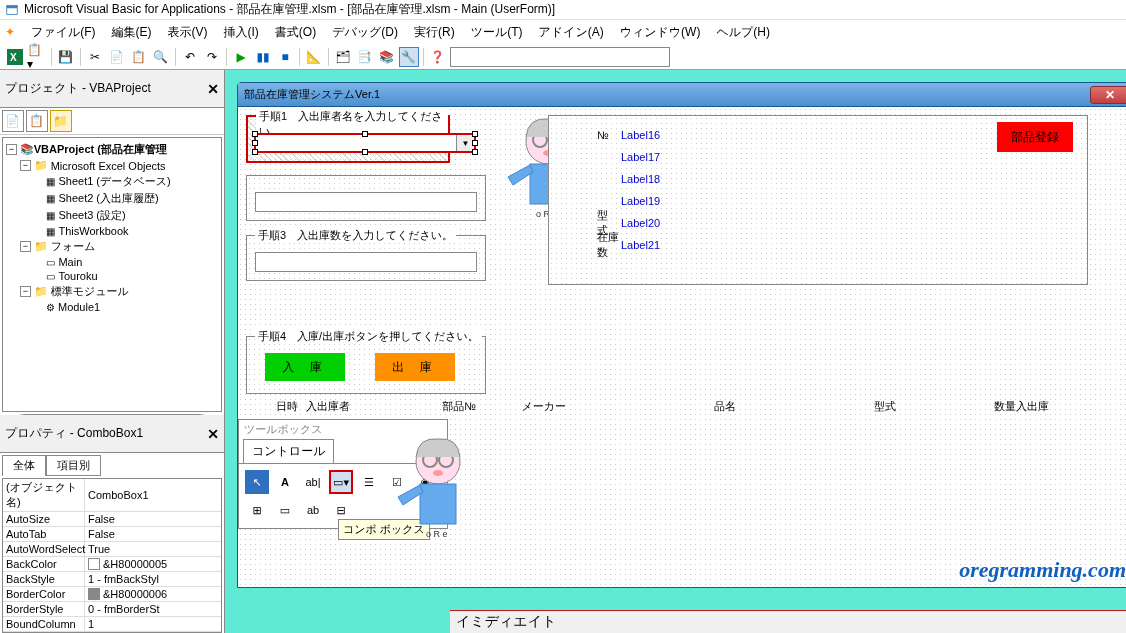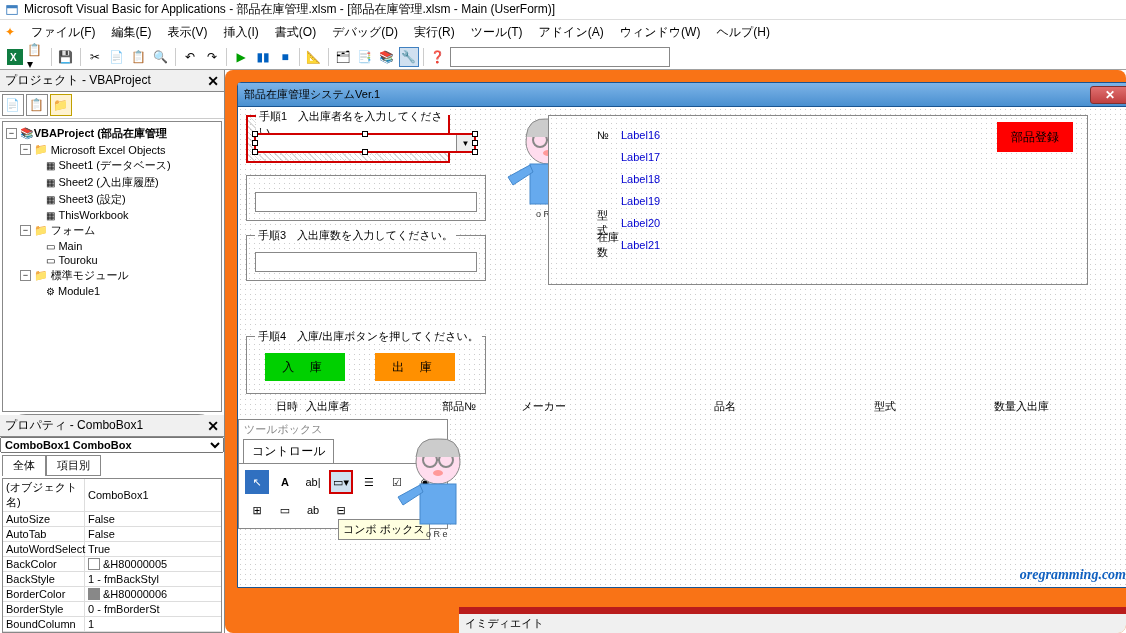--- a/index.html
+++ b/index.html
@@ -9,42 +9,42 @@
 .titlebar .icon svg { width: 14px; height: 14px; }
 .menubar { height: 24px; background: #fff; display: flex; align-items: center; padding: 2px 5px; }
 .menubar .sparkle { margin-right: 8px; color: #ff8c00; }
 .menubar .menu-item { padding: 2px 8px; cursor: pointer; }
 .toolbar { height: 26px; background: #fff; display: flex; align-items: center; padding: 2px 5px; border-bottom: 1px solid #a0a0a0; gap: 2px; }
 .toolbar .tb-btn { width: 20px; height: 20px; display: flex; align-items: center; justify-content: center; cursor: pointer; }
 .toolbar .sep { width: 1px; height: 18px; background: #ccc; margin: 0 2px; }
 .toolbar .dropdown { width: 220px; height: 20px; border: 1px solid #888; }
 .main { display: flex; height: calc(100% - 70px); }
 .left-col { width: 225px; display: flex; flex-direction: column; border-right: 1px solid #888; }
-.panel-header { background: #f0f0f0; padding: 2px 5px; display: flex; justify-content: space-between; align-items: center; border-bottom: 1px solid #888; }
+.panel-header { background: #f0f0f0; padding: 10px 5px; display: flex; justify-content: space-between; align-items: center; border-bottom: 1px solid #888; }
 .panel-header .close-x { font-weight: bold; cursor: pointer; font-size: 14px; }
 .proj-toolbar { padding: 2px; display: flex; gap: 2px; border-bottom: 1px solid #ccc; }
 .proj-toolbar .pt-btn { width: 22px; height: 22px; border: 1px solid #888; background: #fff; display: flex; align-items: center; justify-content: center; }
 .proj-toolbar .pt-btn.active { background: #fff3d0; border: 1px solid #c0a000; }
 .tree { flex: 1; overflow: auto; padding: 3px; background: #fff; border: 1px solid #888; margin: 2px; font-size: 11px; }
 .tree-node { display: flex; align-items: center; padding: 1px 0; white-space: nowrap; }
 .tree-indent { display: inline-block; }
 .tree .folder-icon { color: #d0a020; margin-right: 3px; }
 .tree .doc-icon { margin-right: 3px; font-size: 10px; }
 .tree .expander { width: 11px; height: 11px; border: 1px solid #888; display: inline-flex; align-items: center; justify-content: center; font-size: 9px; margin-right: 3px; cursor: pointer; line-height: 1; }
 .prop-panel { border-top: 1px solid #888; display: flex; flex-direction: column; border-radius: 26px; }
 .prop-select { width: 100%; font-size: 11px; font-weight: bold; }
 .prop-tabs { display: flex; padding: 2px; }
 .prop-tab { padding: 2px 10px; border: 1px solid #888; background: #fff; font-size: 11px; cursor: pointer; }
 .prop-tab.active { border-bottom: none; }
 .prop-grid { border: 1px solid #888; margin: 0 2px; font-size: 11px; }
 .prop-row { display: flex; border-bottom: 1px solid #ddd; }
 .prop-name { width: 82px; padding: 1px 3px; border-right: 1px solid #ddd; }
 .prop-val { flex: 1; padding: 1px 3px; display: flex; align-items: center; gap: 3px; }
 .color-swatch { width: 12px; height: 12px; border: 1px solid #888; display: inline-block; }
-.right-area { flex: 1; background: #f97316; position: relative; overflow: hidden; border-radius: 8px; }
+.right-area { flex: 1; background: #5eead4; position: relative; overflow: hidden; }
 .mdi-window { position: absolute; left: 12px; top: 12px; width: 900px; background: #fff; border: 1px solid #1a5490; border-radius: 4px 4px 0 0; }
 .mdi-title { height: 24px; background: linear-gradient(#7db4e8, #4a90d0); display: flex; align-items: center; padding: 0 6px; color: #000; border-bottom: 1px solid #1a5490; }
 .mdi-title .ttl { flex: 1; font-size: 11px; }
 .mdi-title .win-close { width: 40px; height: 18px; background: linear-gradient(#e07070, #c04040); border: 1px solid #803030; border-radius: 3px; display: flex; align-items: center; justify-content: center; color: #fff; font-weight: bold; cursor: pointer; }
 .form-body { background: #fff; background-image: radial-gradient(#ccc 0.5px, transparent 0.5px); background-size: 5px 5px; padding: 10px; position: relative; height: 480px; }
 .frame { border: 1px solid #888; background: #fff; background-image: radial-gradient(#ccc 0.5px, transparent 0.5px); background-size: 5px 5px; position: absolute; padding: 10px 8px 8px; }
 .frame .frame-label { position: absolute; top: -8px; left: 8px; background: #fff; padding: 0 3px; font-size: 11px; }
 .frame1 { left: 8px; top: 8px; width: 204px; height: 48px; border: 2px solid #d00000; }
 .frame1 .hatch { position: absolute; inset: 0; background: repeating-linear-gradient(45deg, #888 0 1px, transparent 1px 4px); opacity: 0.3; pointer-events: none; }
 .combobox-sel { position: absolute; left: 6px; top: 16px; width: 222px; height: 20px; border: 2px solid #d00000; background: #fff; display: flex; }
@@ -67,22 +67,22 @@
 .toolbox { position: absolute; left: 0px; top: 312px; width: 210px; background: #fff; border: 1px solid #888; }
 .toolbox-title { padding: 2px 5px; color: #888; font-size: 11px; }
 .toolbox-tab { padding: 3px 8px; border: 1px solid #888; border-bottom: none; display: inline-block; margin-left: 4px; font-size: 12px; }
 .toolbox-body { border-top: 1px solid #888; padding: 6px; display: flex; flex-wrap: wrap; gap: 4px; }
 .tool-btn { width: 24px; height: 24px; display: flex; align-items: center; justify-content: center; font-size: 11px; cursor: pointer; }
 .tool-btn.sel { border: 2px solid #d00000; background: #d0e0f0; }
 .tool-btn.cursor { background: #3070c0; color: #fff; }
 .tooltip-box { position: absolute; background: #ffffe0; border: 1px solid #888; padding: 2px 4px; font-size: 11px; }
 .avatar { position: absolute; width: 100px; height: 120px; }
 .avatar svg { width: 100%; height: 100%; }
-.watermark { position: absolute; right: 10px; bottom: 4px; font-family: "Times New Roman", serif; font-style: italic; font-weight: bold; font-size: 14px; color: #1060c0; }
-.immediate { position: absolute; bottom: 0; left: 234px; right: 0; background: #f0f0f0; padding: 2px 6px; font-size: 11px; border-top: 7px solid #b91c1c; }
+.watermark { position: absolute; right: 10px; bottom: 4px; font-family: "Times New Roman", serif; font-style: italic; font-weight: bold; font-size: 22px; color: #1060c0; }
+.immediate { position: absolute; bottom: 0; left: 225px; right: 0; background: #f0f0f0; padding: 2px 6px; font-size: 14px; border-top: 1px solid #b91c1c; }
 </style>
 </head>
 <body>
 
 <div class="titlebar">
   <span class="icon">
     <svg viewBox="0 0 16 16">
         <rect x="2" y="3" width="12" height="10" fill="#fff" stroke="#4080c0"></rect>
         <rect x="2" y="3" width="12" height="3" fill="#4080c0"></rect>
       </svg>
@@ -209,23 +209,20 @@
           <span class="doc-icon">⚙</span>
           <span>Module1</span>
         </div>
     </div>
 
     <div class="prop-panel">
       <div class="panel-header">
         <span>プロパティ - ComboBox1</span>
         <span class="close-x">✕</span>
       </div>
-      <select class="prop-select">
-        <option>ComboBox1 ComboBox</option>
-      </select>
       <div class="prop-tabs">
         <span class="prop-tab active">全体</span>
         <span class="prop-tab">項目別</span>
       </div>
       <div class="prop-grid">
         <div class="prop-row">
             <div class="prop-name">(オブジェクト名)</div>
             <div class="prop-val">ComboBox1</div>
           </div>
         <div class="prop-row">

